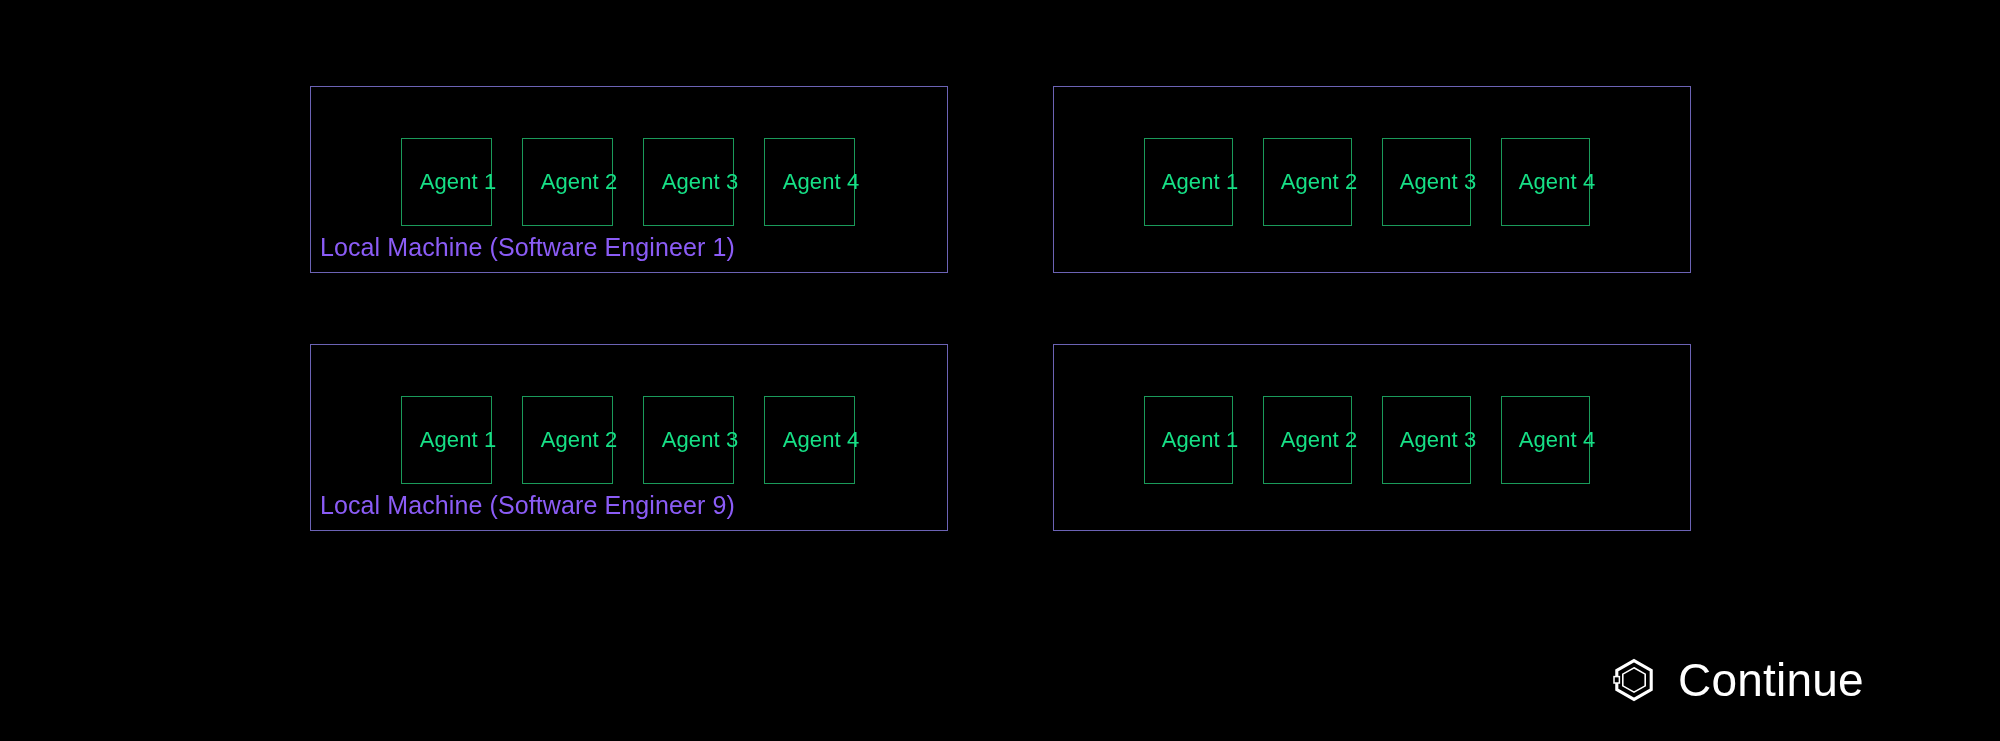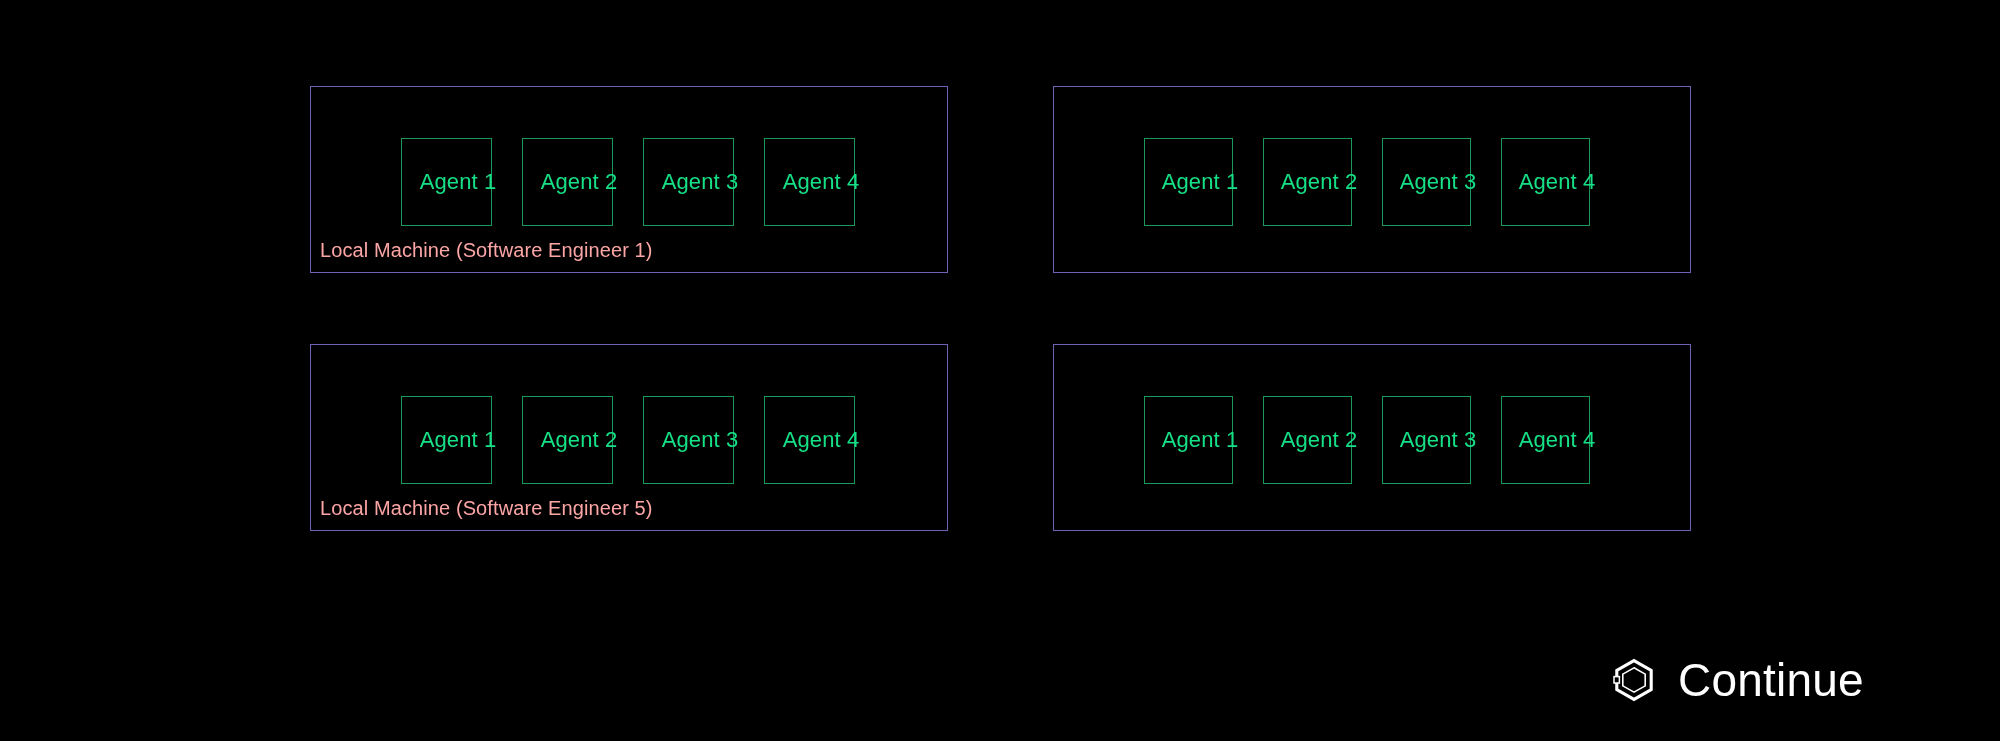--- a/index.html
+++ b/index.html
@@ -52,22 +52,22 @@
     justify-content: center;
     color: #16e086;
     font-size: 22px;
     font-family: "Liberation Sans", sans-serif;
     letter-spacing: 0.1px;
     white-space: nowrap;
     padding-left: 23px;
   }
 
   .machine-label {
-    color: #fca5a5;
-    font-size: 20px;
+    color: #8b5cf6;
+    font-size: 25px;
     font-family: "Liberation Sans", sans-serif;
     letter-spacing: 0.1px;
     white-space: nowrap;
     padding-left: 9px;
     padding-bottom: 10px;
   }
 
   
   #machine-0 { left: 310px;  top: 86px;  width: 638px; height: 187px; }
   #machine-1 { left: 1053px; top: 86px;  width: 638px; height: 187px; }
@@ -131,21 +131,21 @@
     </div>
   </div>
 
   <div class="machine" id="machine-2">
     <div class="machine-agents">
       <div class="agent-box">Agent 1</div>
       <div class="agent-box">Agent 2</div>
       <div class="agent-box">Agent 3</div>
       <div class="agent-box">Agent 4</div>
     </div>
-    <div class="machine-label">Local Machine (Software Engineer 5)</div>
+    <div class="machine-label">Local Machine (Software Engineer 9)</div>
   </div>
 
   <div class="machine" id="machine-3">
     <div class="machine-agents">
       <div class="agent-box">Agent 1</div>
       <div class="agent-box">Agent 2</div>
       <div class="agent-box">Agent 3</div>
       <div class="agent-box">Agent 4</div>
     </div>
   </div>

